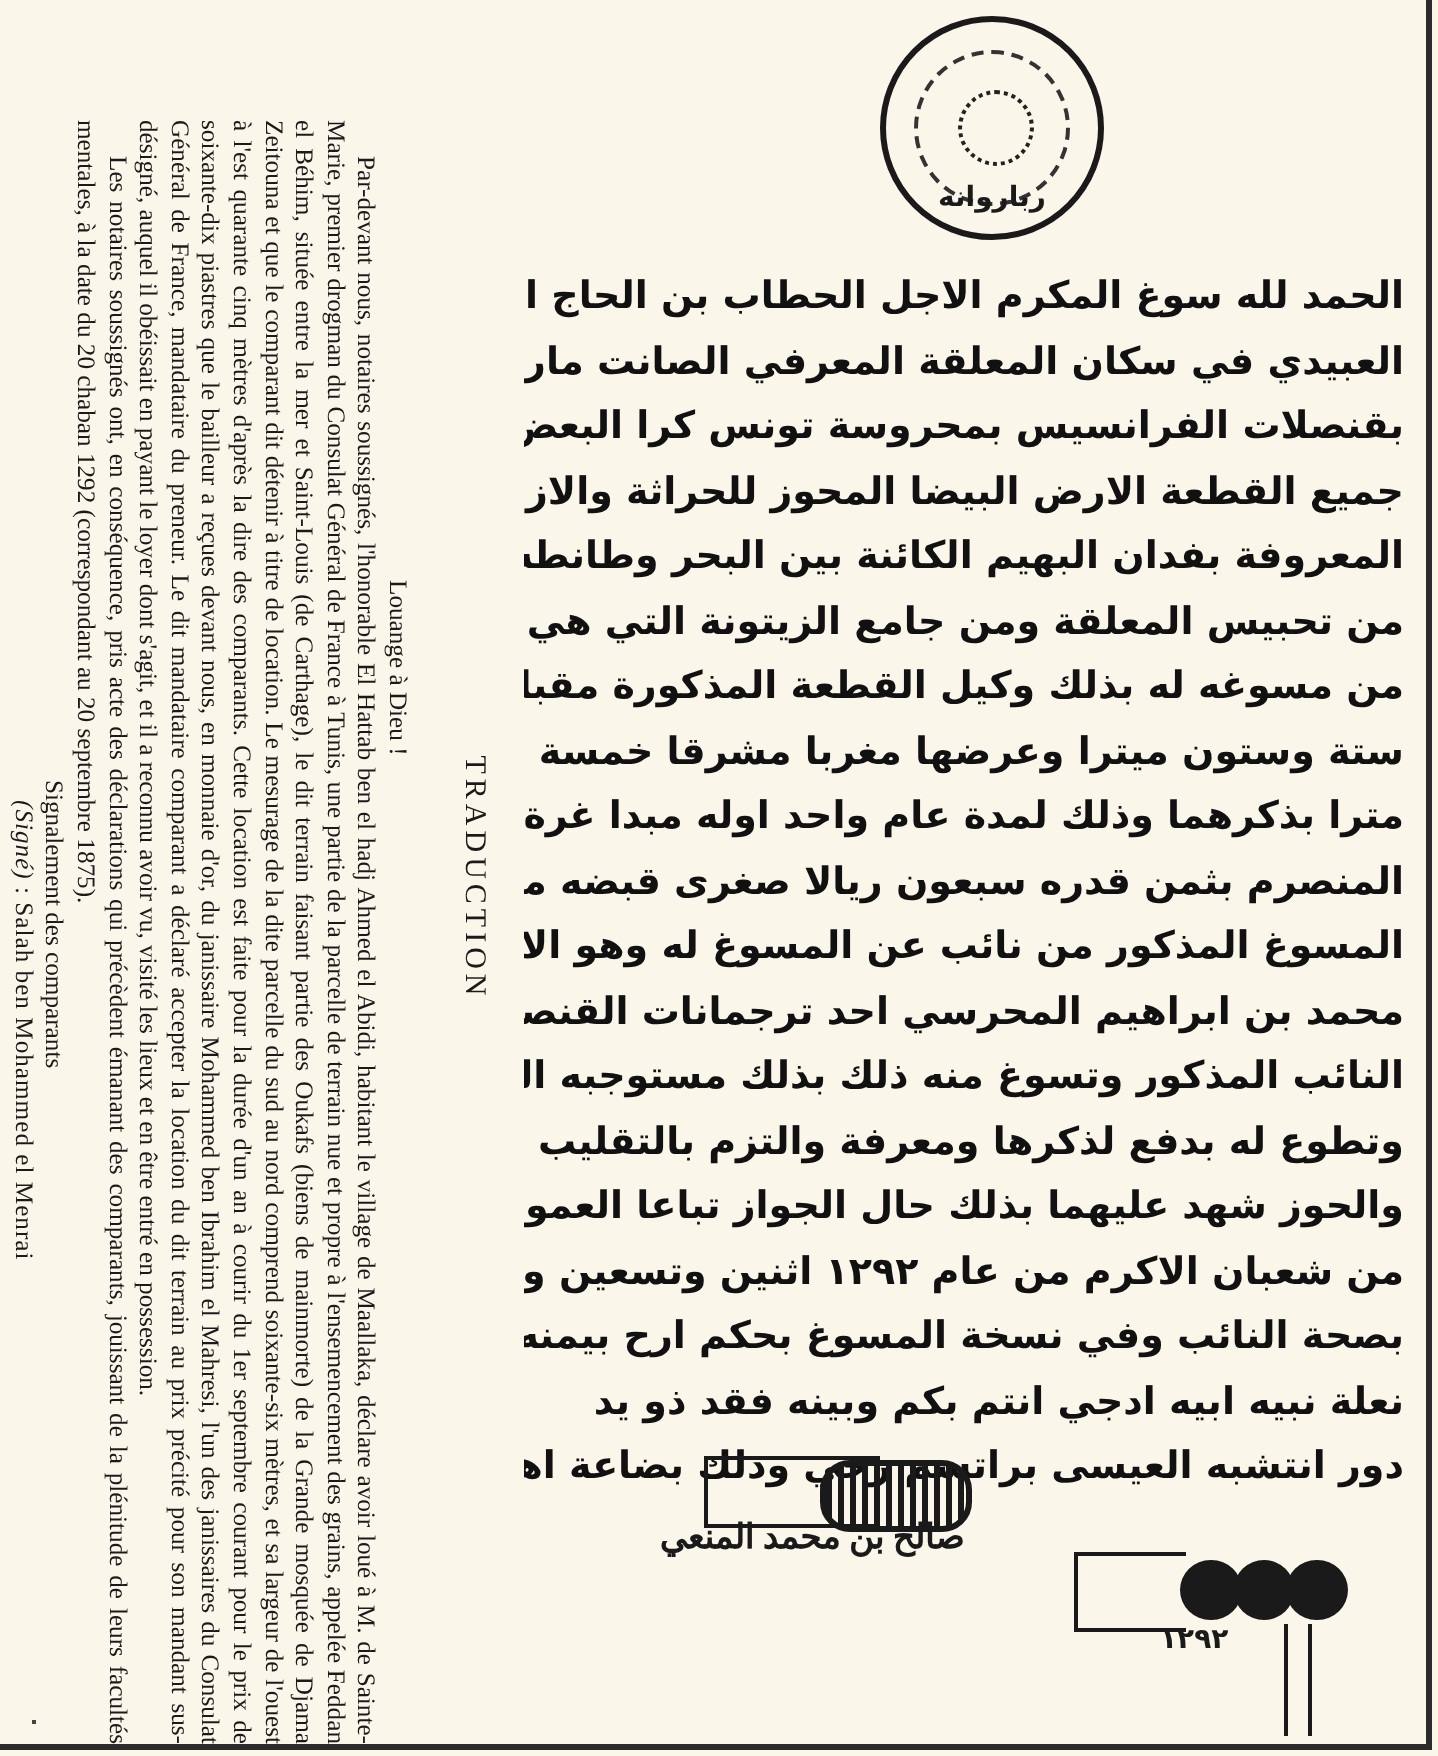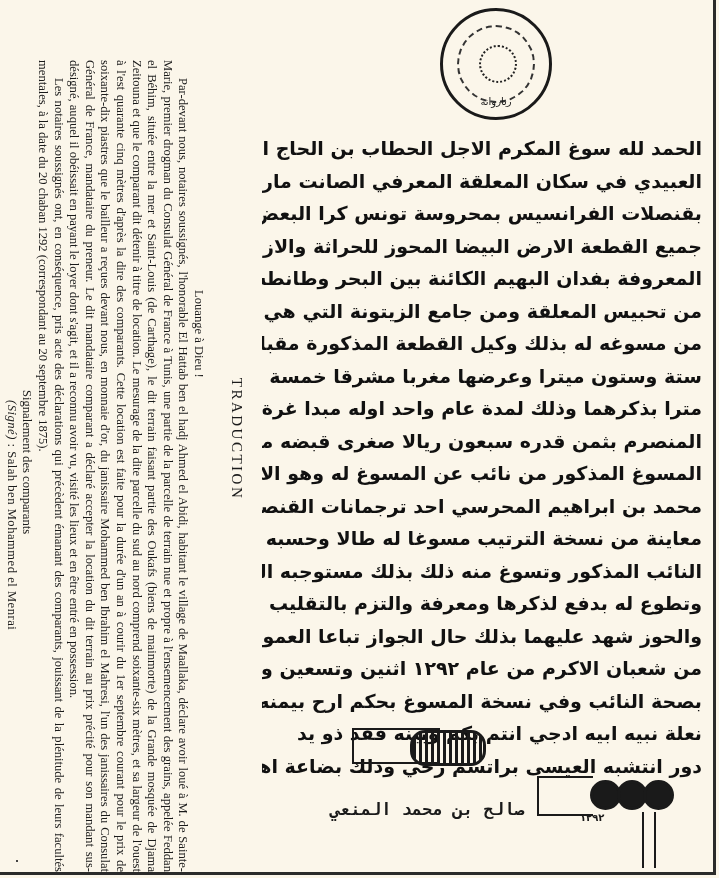--- a/index.html
+++ b/index.html
@@ -81,61 +81,60 @@
     border: 2px dashed #333;
   }
   .seal-center {
     position: absolute; left: 36px; top: 34px; width: 34px; height: 34px;
     border-radius: 50%; border: 2px dotted #222;
   }
   .seal-text {
     position: absolute; left: 0; right: 0; bottom: 10px;
     text-align: center;
     font-family: "DejaVu Sans", sans-serif;
-    font-size: 10px; font-weight: normal;
+    font-size: 14px; font-weight: bold;
     direction: rtl;
   }
   
   .sig-box {
     position: absolute;
     left: 352px; top: 728px; width: 84px; height: 32px;
     border: 2px solid #1a1a1a;
   }
   .sig-oval {
     position: absolute;
     left: 410px; top: 730px; width: 70px; height: 30px;
     border-radius: 15px;
     border: 3px solid #1a1a1a;
     background: repeating-linear-gradient(90deg, #1a1a1a 0 3px, transparent 3px 6px);
   }
   .sig-line {
     position: absolute; left: 330px; top: 758px;
-    font-family: Liberation Mono, monospace; font-size: 17px; font-weight: bold;
+    font-family: Liberation Serif, serif; font-size: 17px; font-weight: bold;
     direction: rtl;
-    margin-top: 41px;
   }
   .tri-seal {
     position: absolute; left: 590px; top: 780px; width: 80px; height: 30px;
     display: flex;
   }
   .tri-seal span {
     flex: 1; border-radius: 50%; border: 3px solid #1a1a1a;
     background: #1a1a1a; margin-right: -4px;
   }
   .tri-seal-box {
     position: absolute; left: 537px; top: 776px; width: 54px; height: 36px;
     border: 2px solid #1a1a1a; border-right: none;
   }
   .tri-seal-stem {
     position: absolute; left: 642px; top: 812px; width: 10px; height: 56px;
     border-left: 2px solid #1a1a1a; border-right: 2px solid #1a1a1a;
   }
   .tri-seal-date {
     position: absolute; left: 580px; top: 812px;
-    font-family: "DejaVu Sans", sans-serif; font-size: 10px; font-weight: bold;
+    font-family: "DejaVu Sans", sans-serif; font-size: 14px; font-weight: bold;
   }
   .stray-dot {
     position: absolute; left: 16px; top: 860px; width: 2px; height: 2px; background: #444;
   }
 </style>
 </head>
 <body>
 
 <div class="page">
 
@@ -162,21 +161,20 @@
     <div class="ar-line">بقنصلات الفرانسيس بمحروسة تونس كرا البعض من</div>
     <div class="ar-line">جميع القطعة الارض البيضا المحوز للحراثة والازدراع</div>
     <div class="ar-line">المعروفة بفدان البهيم الكائنة بين البحر وطانطه لويز</div>
     <div class="ar-line">من تحبيس المعلقة ومن جامع الزيتونة التي هي متسوغة</div>
     <div class="ar-line">من مسوغه له بذلك وكيل القطعة المذكورة مقبلا مجوبها</div>
     <div class="ar-line">ستة وستون ميترا وعرضها مغربا مشرقا خمسة واربعين</div>
     <div class="ar-line">مترا بذكرهما وذلك لمدة عام واحد اوله مبدا غرة شتمبر الاعجمي</div>
     <div class="ar-line">المنصرم بثمن قدره سبعون ريالا صغرى قبضه منه</div>
     <div class="ar-line">المسوغ المذكور من نائب عن المسوغ له وهو الاجل الاشمل</div>
     <div class="ar-line">محمد بن ابراهيم المحرسي احد ترجمانات القنصلات المذكور</div>
-    <div class="ar-line">معاينة من نسخة الترتيب مسوغا له طالا وحسبه</div>
     <div class="ar-line">النائب المذكور وتسوغ منه ذلك بذلك مستوجبه المذكور</div>
     <div class="ar-line">وتطوع له بدفع لذكرها ومعرفة والتزم بالتقليب والرضى</div>
     <div class="ar-line">والحوز شهد عليهما بذلك حال الجواز تباعا العمومي عشرين</div>
     <div class="ar-line">من شعبان الاكرم من عام ١٢٩٢ اثنين وتسعين ومائتين والف</div>
     <div class="ar-line">بصحة النائب وفي نسخة المسوغ بحكم ارح بيمنه الحبس</div>
     <div class="ar-line">نعلة نبيه ابيه ادجي انتم بكم وبينه فقد ذو يد</div>
     <div class="ar-line">دور انتشبه العيسى براتسم رخي وذلك بضاعة اهل</div>
   </div>
 
   <div class="sig-box"></div>

